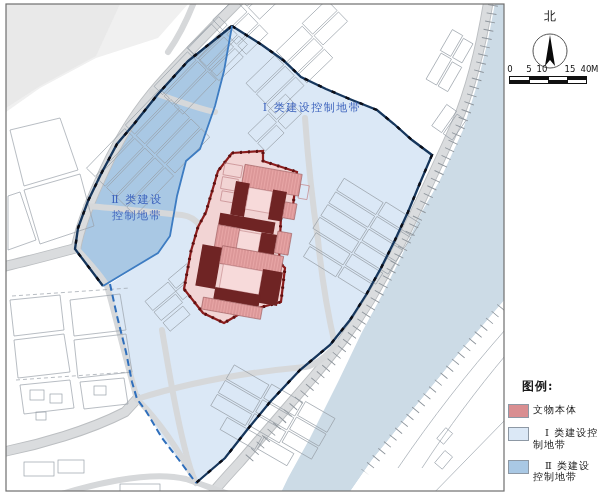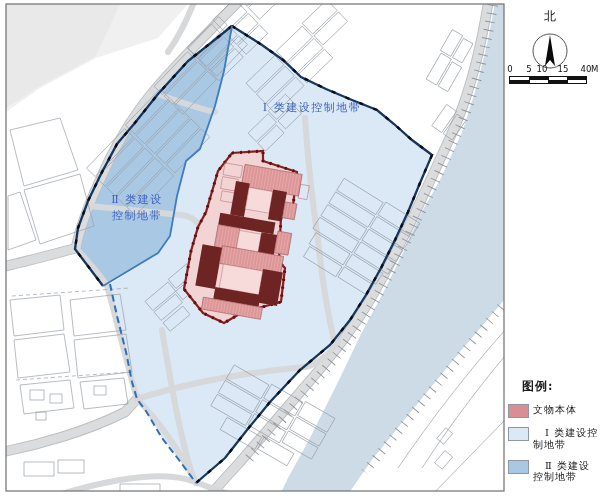--- a/index.html
+++ b/index.html
@@ -271,21 +271,21 @@
   <svg class="north" viewBox="0 0 64 74">
     <text x="32" y="15" text-anchor="middle" font-size="12" fill="#111">北</text>
     <circle cx="32" cy="46" r="17" fill="none" stroke="#555" stroke-width="1"></circle>
     <path d="M32,30 L27,61 L32,55 L37,61 Z" fill="#0a0a0a"></path>
   </svg>
 
   <div class="scalebar">
     <span class="tick" style="left:3px">0</span>
     <span class="tick" style="left:22px">5</span>
     <span class="tick" style="left:35px">10</span>
-    <span class="tick" style="left:56px">15</span>
+    <span class="tick" style="left:63px">15</span>
     <span class="tick" style="left:79px">40</span>
     <span class="unit" style="left:84px">M</span>
     <div class="bar">
       <div class="cellw"></div>
         <div class="cellb"></div>
         <div class="cellw"></div>
         <div class="cellb"></div>
       <div class="cellb"></div>
         <div class="cellw"></div>
         <div class="cellb"></div>

